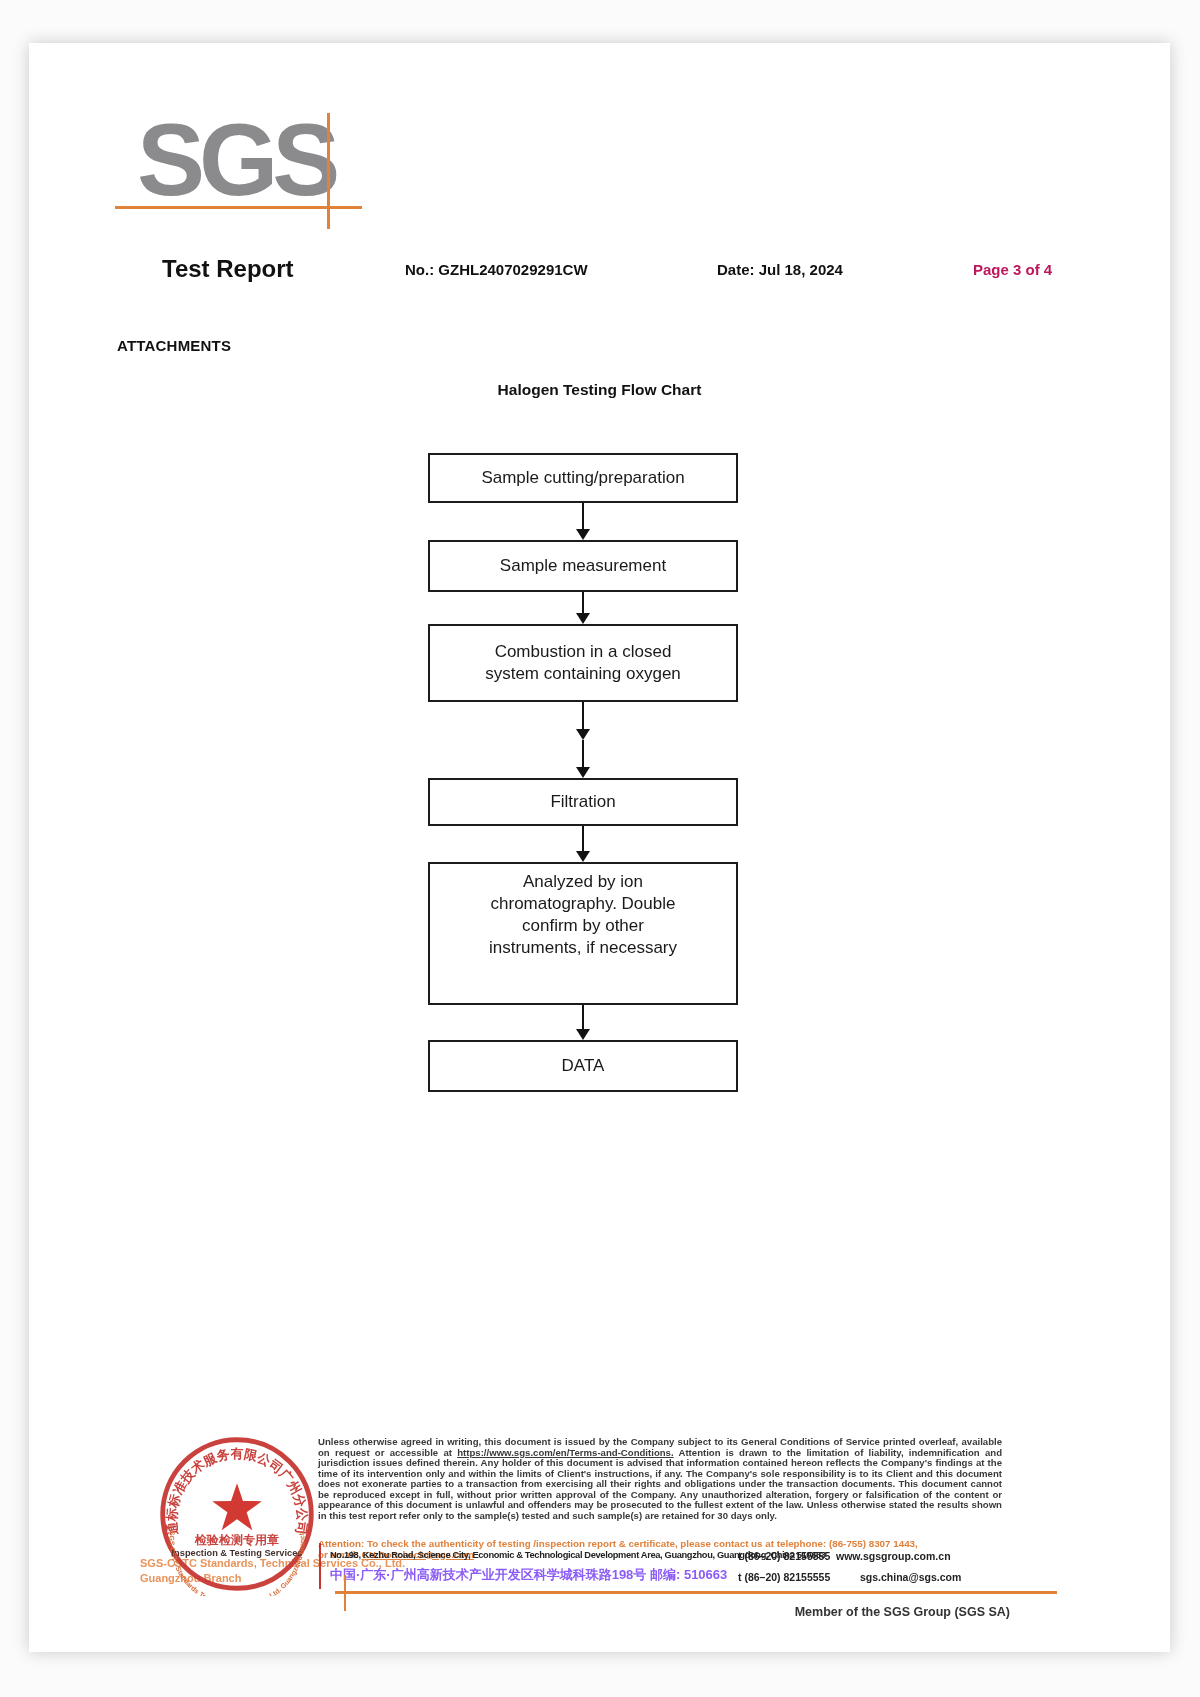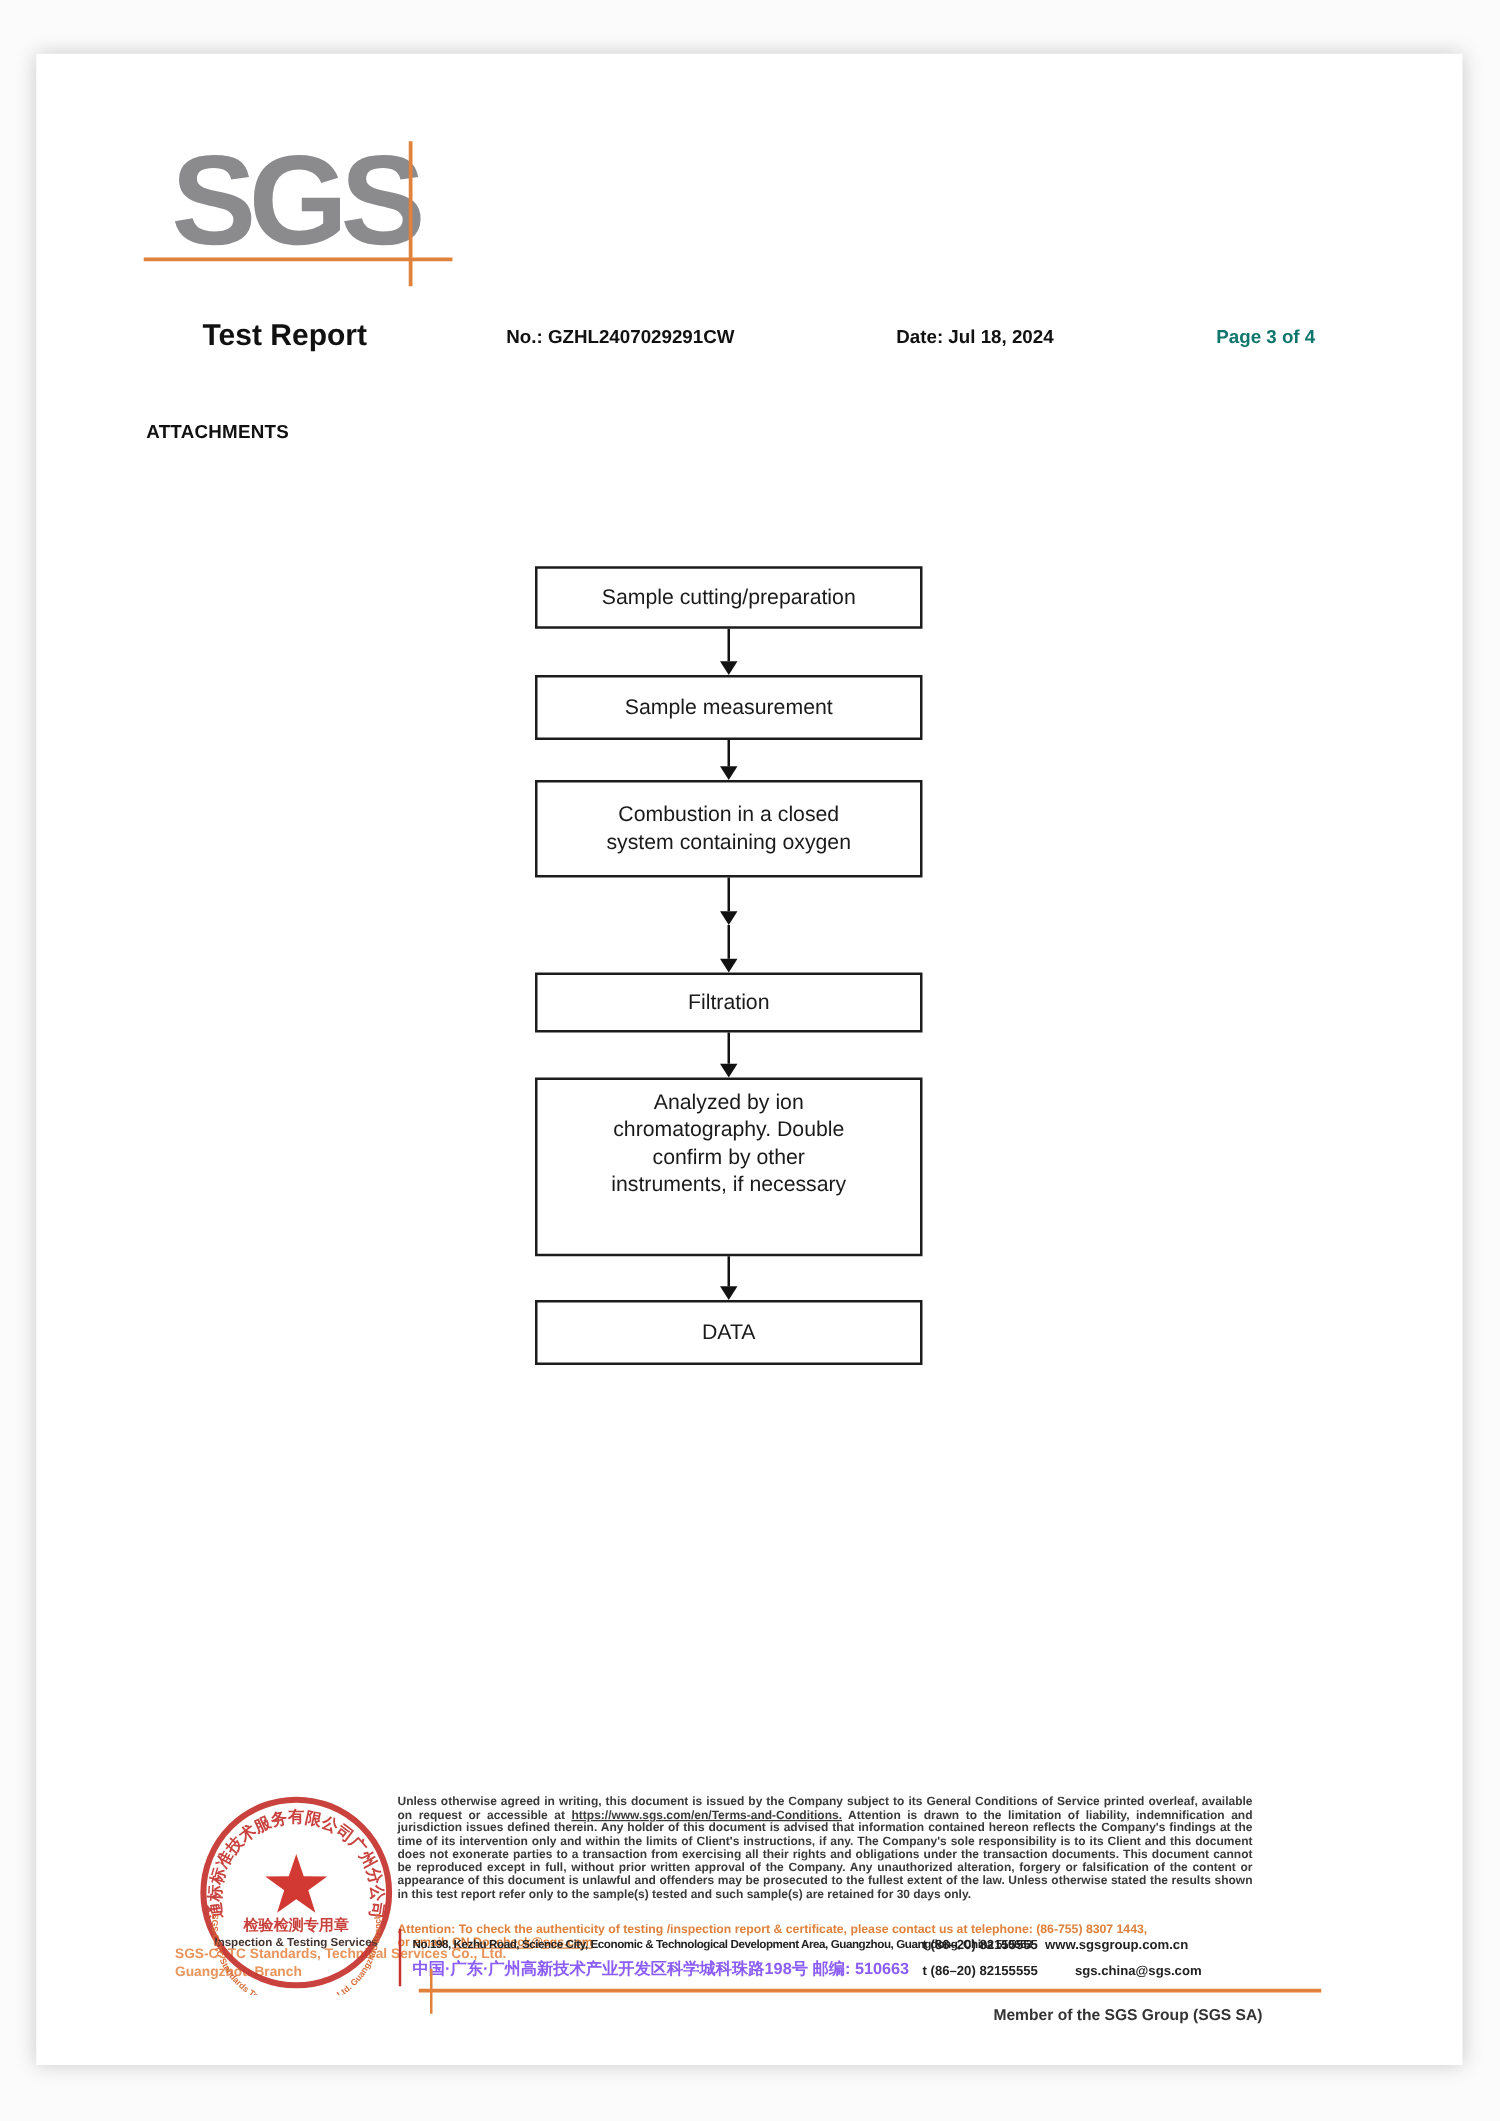--- a/index.html
+++ b/index.html
@@ -20,21 +20,21 @@
     position:absolute;left:108px;top:66px;
     font-size:102px;font-weight:bold;line-height:1;
     letter-spacing:-6px;color:#8b8b8e;
   }
   .logo-hline{position:absolute;left:86px;top:163px;width:247px;height:3px;background:#e0813c;}
   .logo-vline{position:absolute;left:298px;top:70px;width:3px;height:116px;background:#e0813c;}
   .hdr-row{position:absolute;left:0;top:212px;width:100%;height:30px;}
   .hdr-title{position:absolute;left:133px;top:0;font-size:24px;font-weight:bold;color:#111;}
   .hdr-no{position:absolute;left:376px;top:6px;font-size:15px;font-weight:bold;color:#111;}
   .hdr-date{position:absolute;left:688px;top:6px;font-size:15px;font-weight:bold;color:#111;}
-  .hdr-page{position:absolute;left:944px;top:6px;font-size:15px;font-weight:bold;color:#0f766e;}
+  .hdr-page{position:absolute;left:944px;top:6px;font-size:15px;font-weight:bold;color:#be185d;}
   .attachments{position:absolute;left:88px;top:294px;font-size:15px;font-weight:bold;color:#111;letter-spacing:.2px;}
   .flow-title{position:absolute;left:0;top:338px;width:100%;text-align:center;font-size:15.5px;font-weight:bold;color:#111;}
   
   .flow{position:absolute;left:399px;top:410px;width:310px;}
   .fbox{
     border:2px solid #1c1c1c;box-sizing:border-box;
     display:flex;align-items:center;justify-content:center;
     text-align:center;font-size:17px;line-height:22px;color:#1a1a1a;
     padding:0 44px;background:#fff;
   }
@@ -80,20 +80,21 @@
   <div class="logo-vline"></div>
 
   <div class="hdr-row">
     <div class="hdr-title">Test Report</div>
     <div class="hdr-no">No.: GZHL2407029291CW</div>
     <div class="hdr-date">Date:  Jul 18, 2024</div>
     <div class="hdr-page">Page 3 of 4</div>
   </div>
 
   <div class="attachments">ATTACHMENTS</div>
+  <div class="flow-title">Halogen Testing Flow Chart</div>
 
   <div class="flow">
     <div class="fbox fb1">Sample cutting/preparation</div>
     <div class="farrow fa1">
         <div class="stem"></div>
         <div class="head"></div>
       </div>
     <div class="fbox fb2">Sample measurement</div>
     <div class="farrow fa2">
         <div class="stem"></div>

